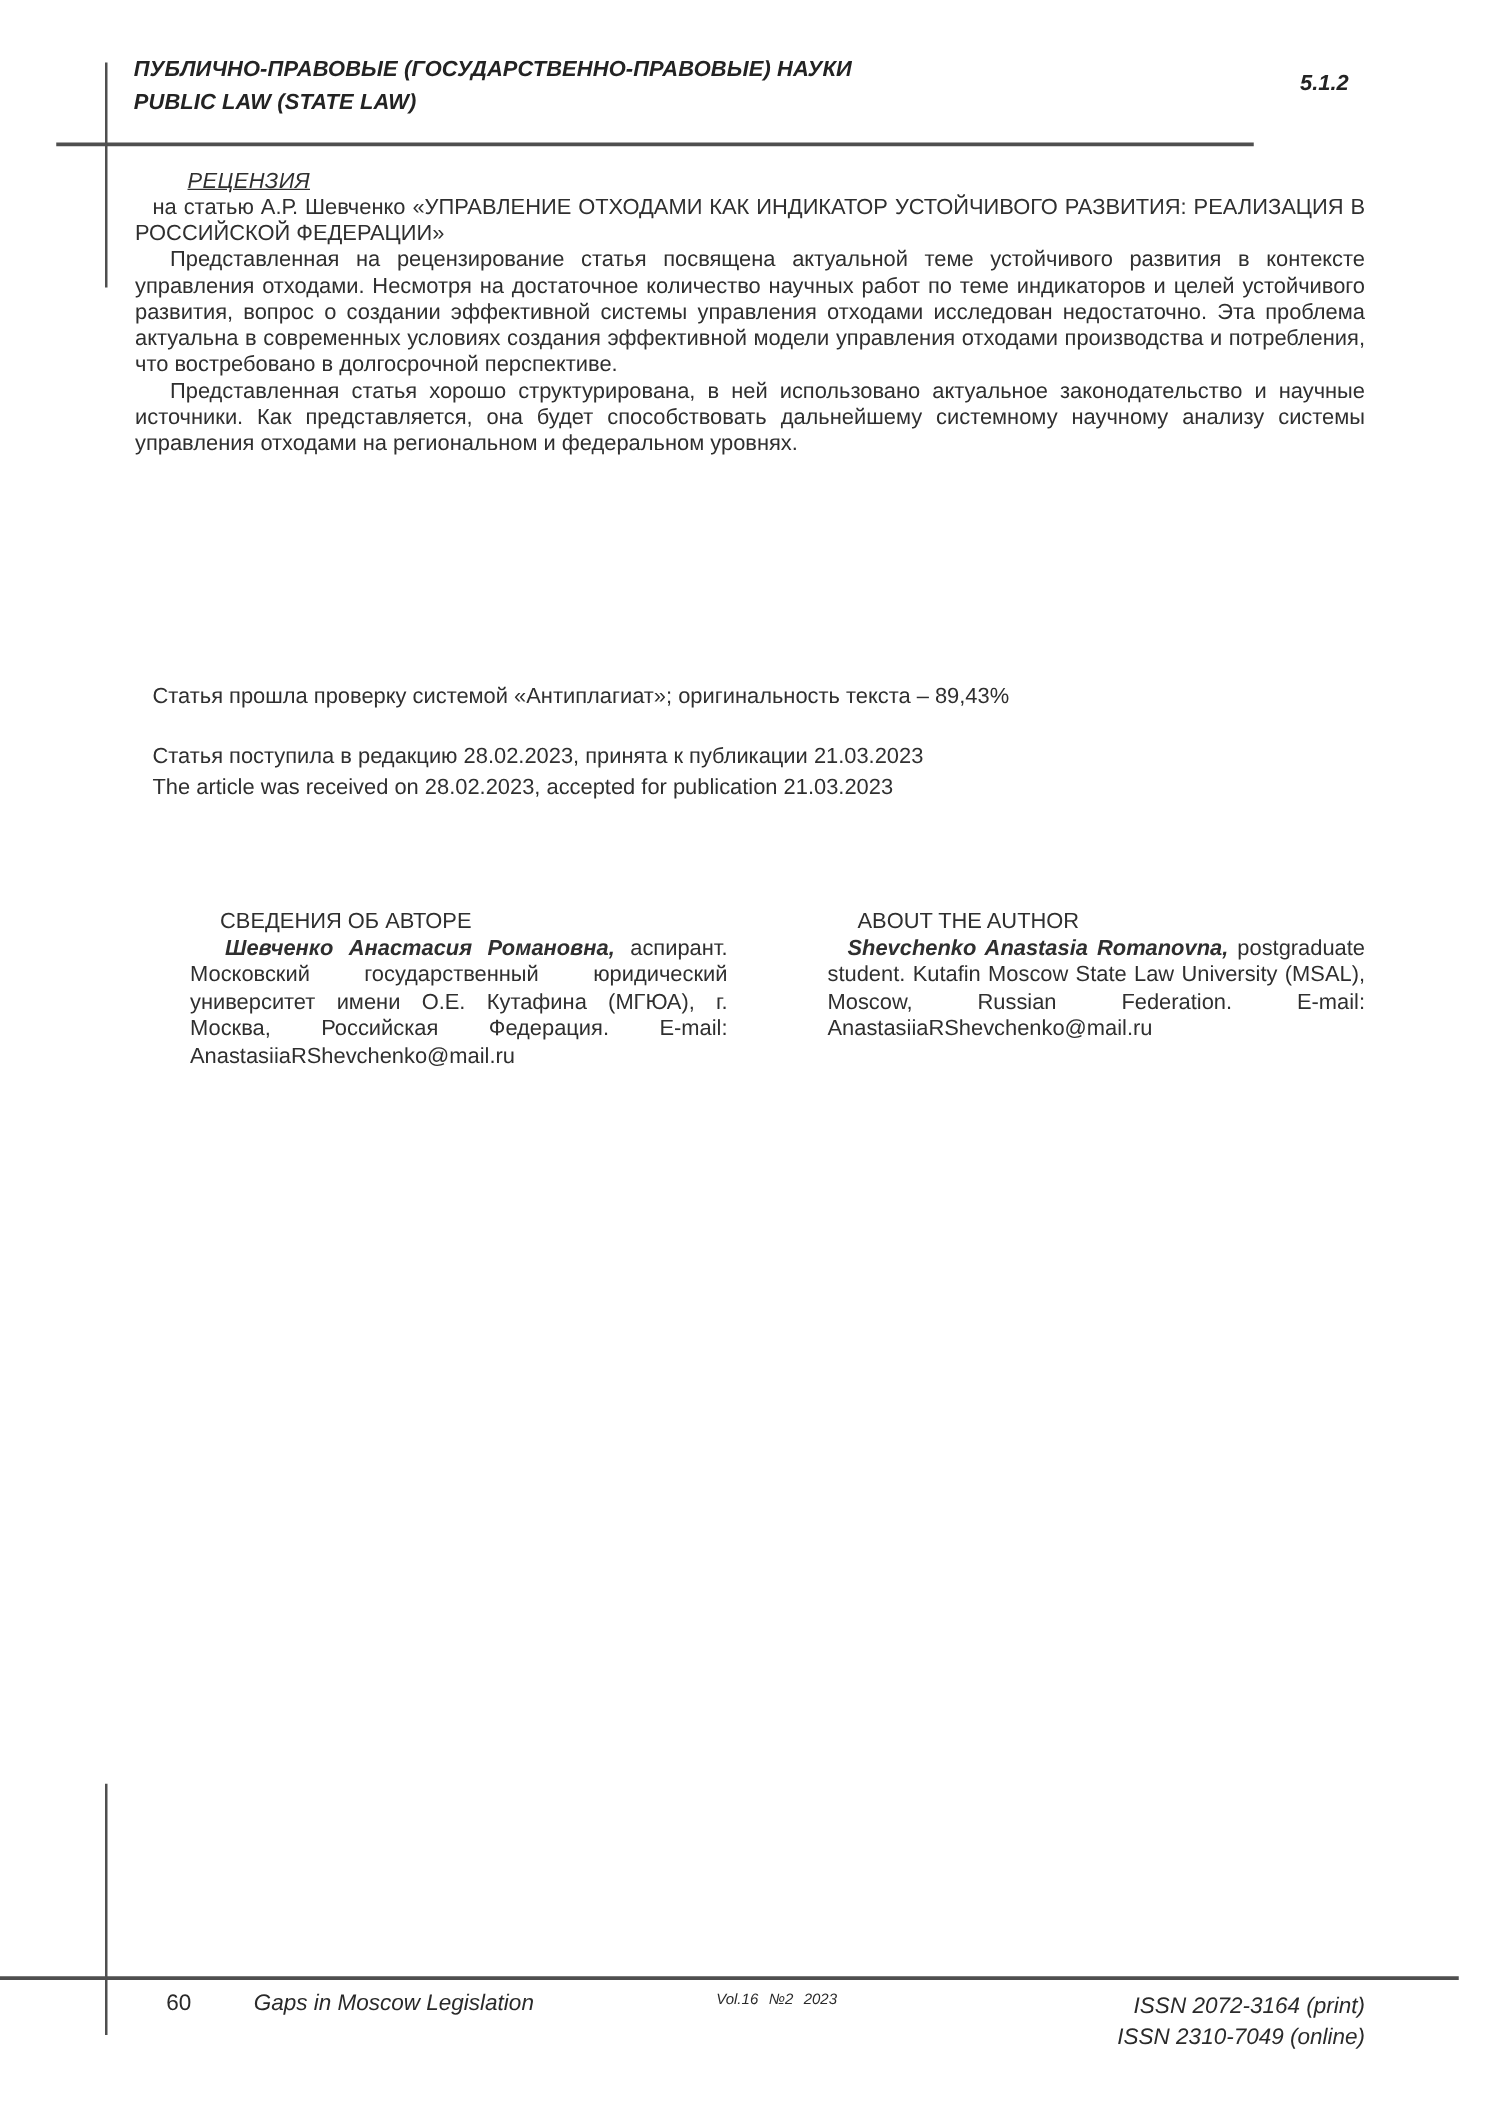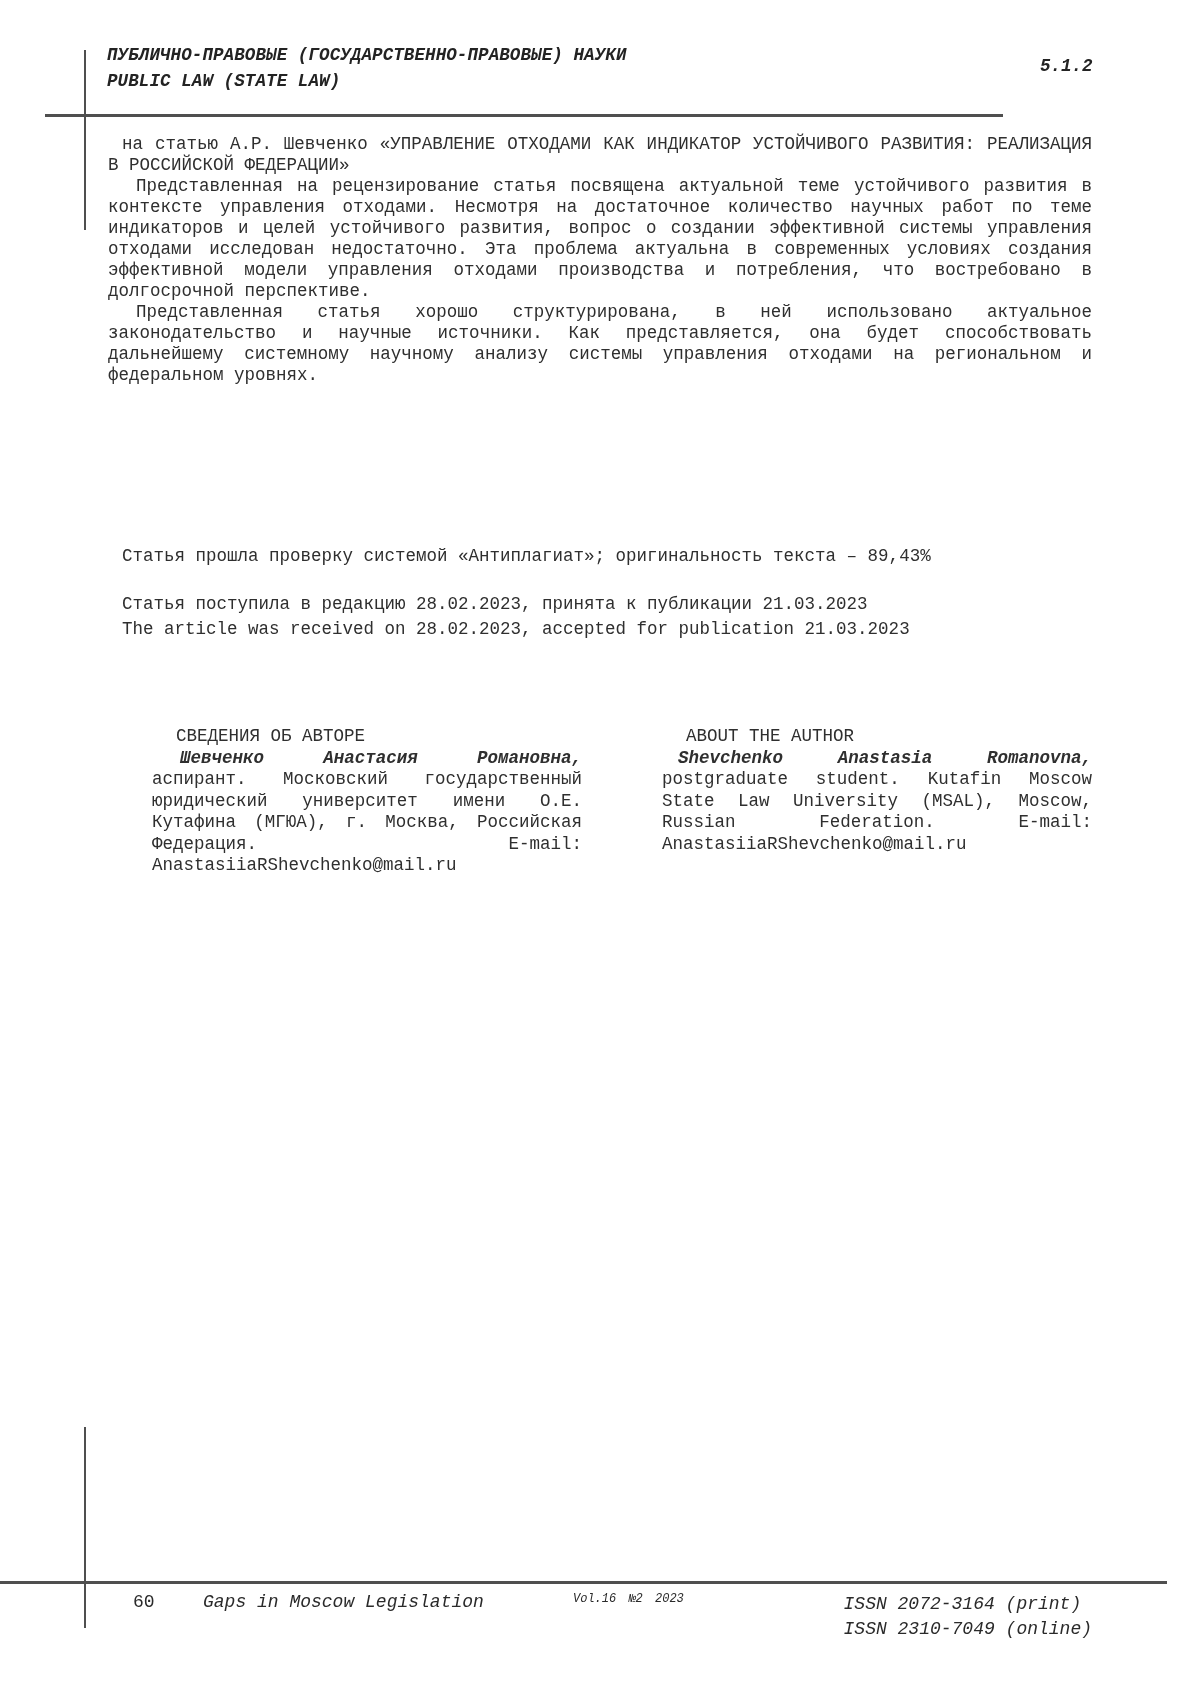--- a/index.html
+++ b/index.html
@@ -1,21 +1,21 @@
 <!DOCTYPE html>
 <html lang="ru"><head>
 <meta charset="utf-8">
 <style>
   html, body { margin: 0; padding: 0; background: #ffffff; }
   .page {
     position: relative;
     width: 1200px;
     height: 1697px;
     background: #ffffff;
-    font-family: Liberation Mono, monospace;
+    font-family: Liberation Sans, sans-serif;
     color: #2f2f2f;
     overflow: hidden;
   }
 
   
   .header-titles {
     position: absolute;
     left: 107px;
     top: 42px;
     font-weight: bold;
@@ -151,40 +151,42 @@
     top: 1592px;
     font-style: italic;
     font-size: 12px;
     word-spacing: 5px;
     color: #2a2a2a;
   }
   .footer-issn {
     position: absolute;
     right: 108px;
     top: 1592px;
+    text-align: right;
     font-style: italic;
     font-size: 18px;
     line-height: 25px;
     color: #2a2a2a;
   }
 </style>
 </head>
 <body>
 
 <div class="page">
 
   <div class="header-titles">
     <div>ПУБЛИЧНО-ПРАВОВЫЕ (ГОСУДАРСТВЕННО-ПРАВОВЫЕ) НАУКИ</div>
     <div>PUBLIC LAW (STATE LAW)</div>
   </div>
   <div class="section-num">5.1.2</div>
   <div class="rule-top"></div>
   <div class="vrule-top"></div>
 
   <div class="body-text">
+    <p class="review-heading">РЕЦЕНЗИЯ</p>
     <p class="review-subject">на статью А.Р. Шевченко «УПРАВЛЕНИЕ ОТХОДАМИ КАК ИНДИКАТОР УСТОЙЧИВОГО РАЗВИТИЯ: РЕАЛИЗАЦИЯ В РОССИЙСКОЙ ФЕДЕРАЦИИ»</p>
     <p class="review-para">Представленная на рецензирование статья посвящена актуальной теме устойчивого развития в контексте управления отходами. Несмотря на достаточное количество научных работ по теме индикаторов и целей устойчивого развития, вопрос о создании эффективной системы управления отходами исследован недостаточно. Эта проблема актуальна в современных условиях создания эффективной модели управления отходами производства и потребления, что востребовано в долгосрочной перспективе.</p>
     <p class="review-para">Представленная статья хорошо структурирована, в ней использовано актуальное законодательство и научные источники. Как представляется, она будет способствовать дальнейшему системному научному анализу системы управления отходами на региональном и федеральном уровнях.</p>
   </div>
 
   <div class="plagiarism">Статья прошла проверку системой «Антиплагиат»; оригинальность текста – 89,43%</div>
 
   <div class="dates">
     <div>Статья поступила в редакцию 28.02.2023, принята к публикации 21.03.2023</div>
     <div>The article was received on 28.02.2023, accepted for publication 21.03.2023</div>

